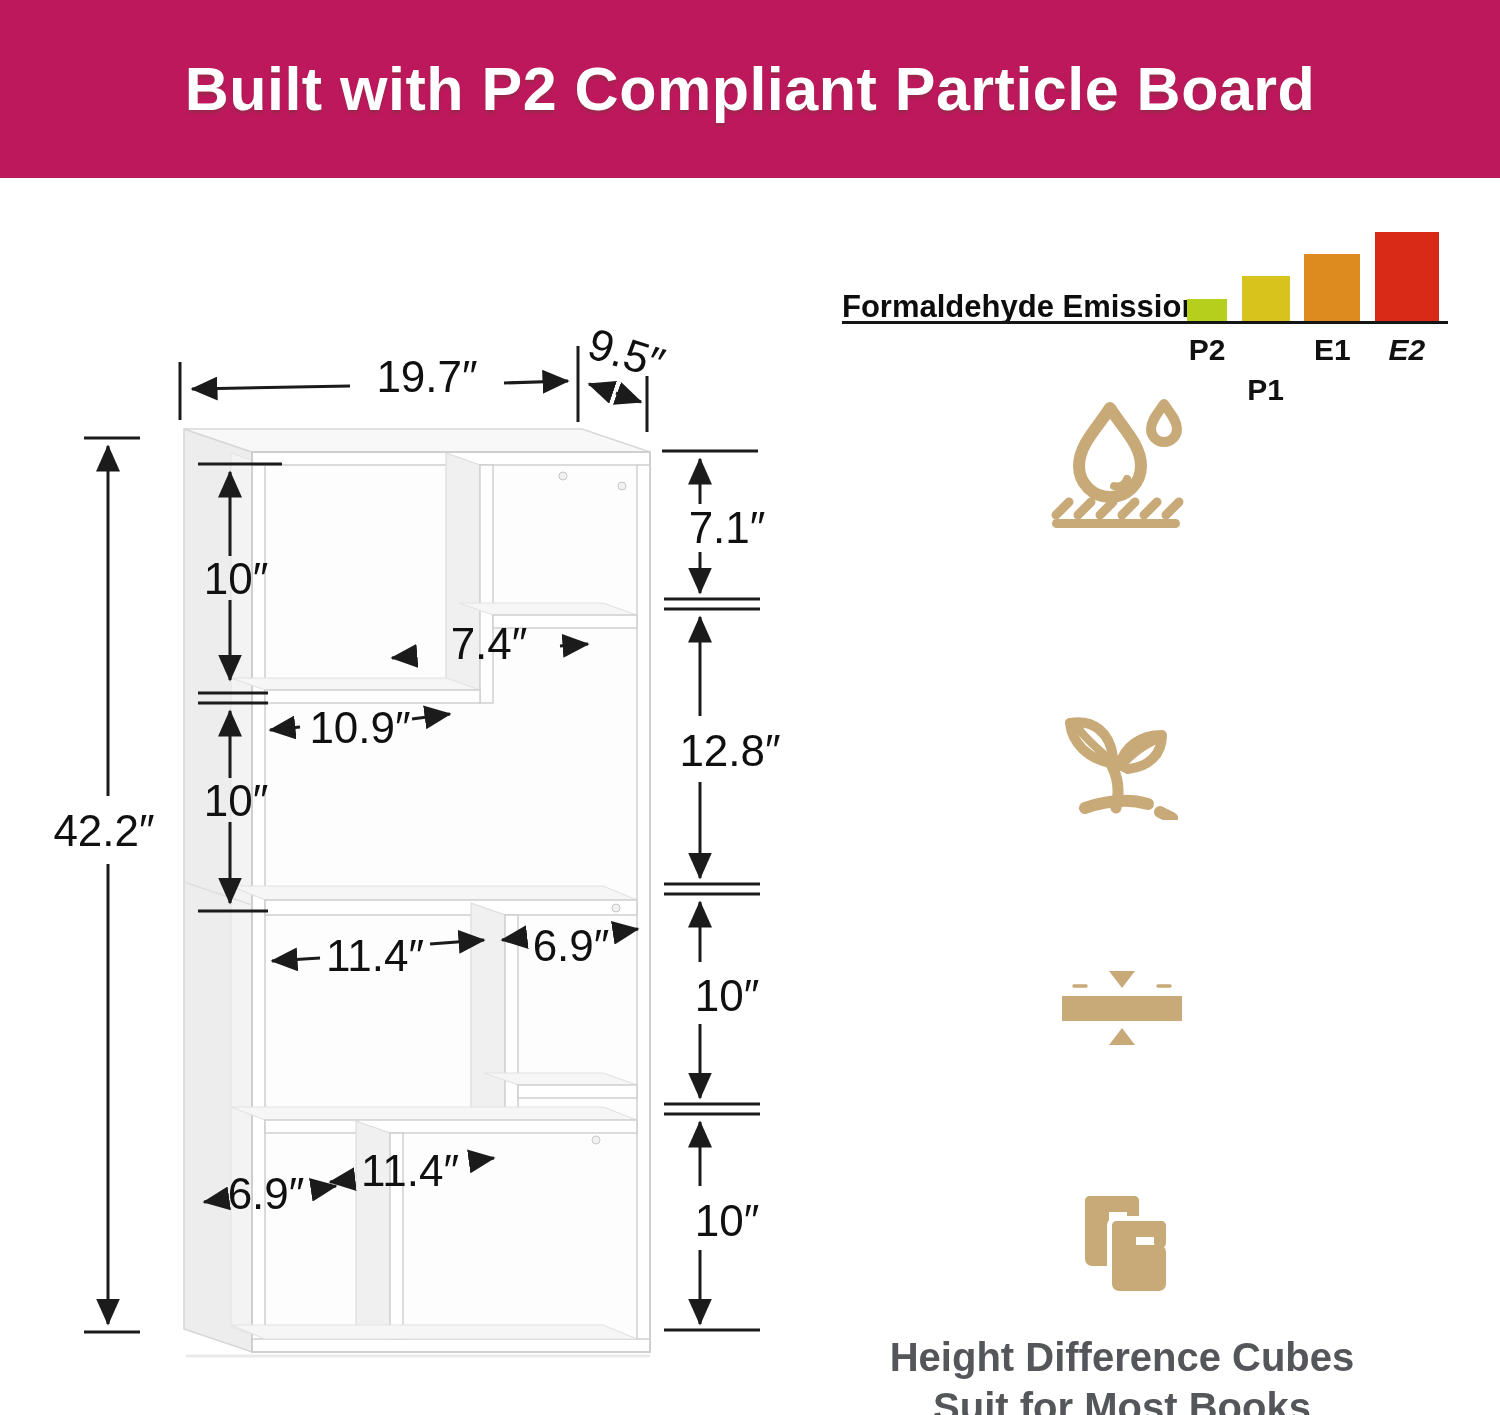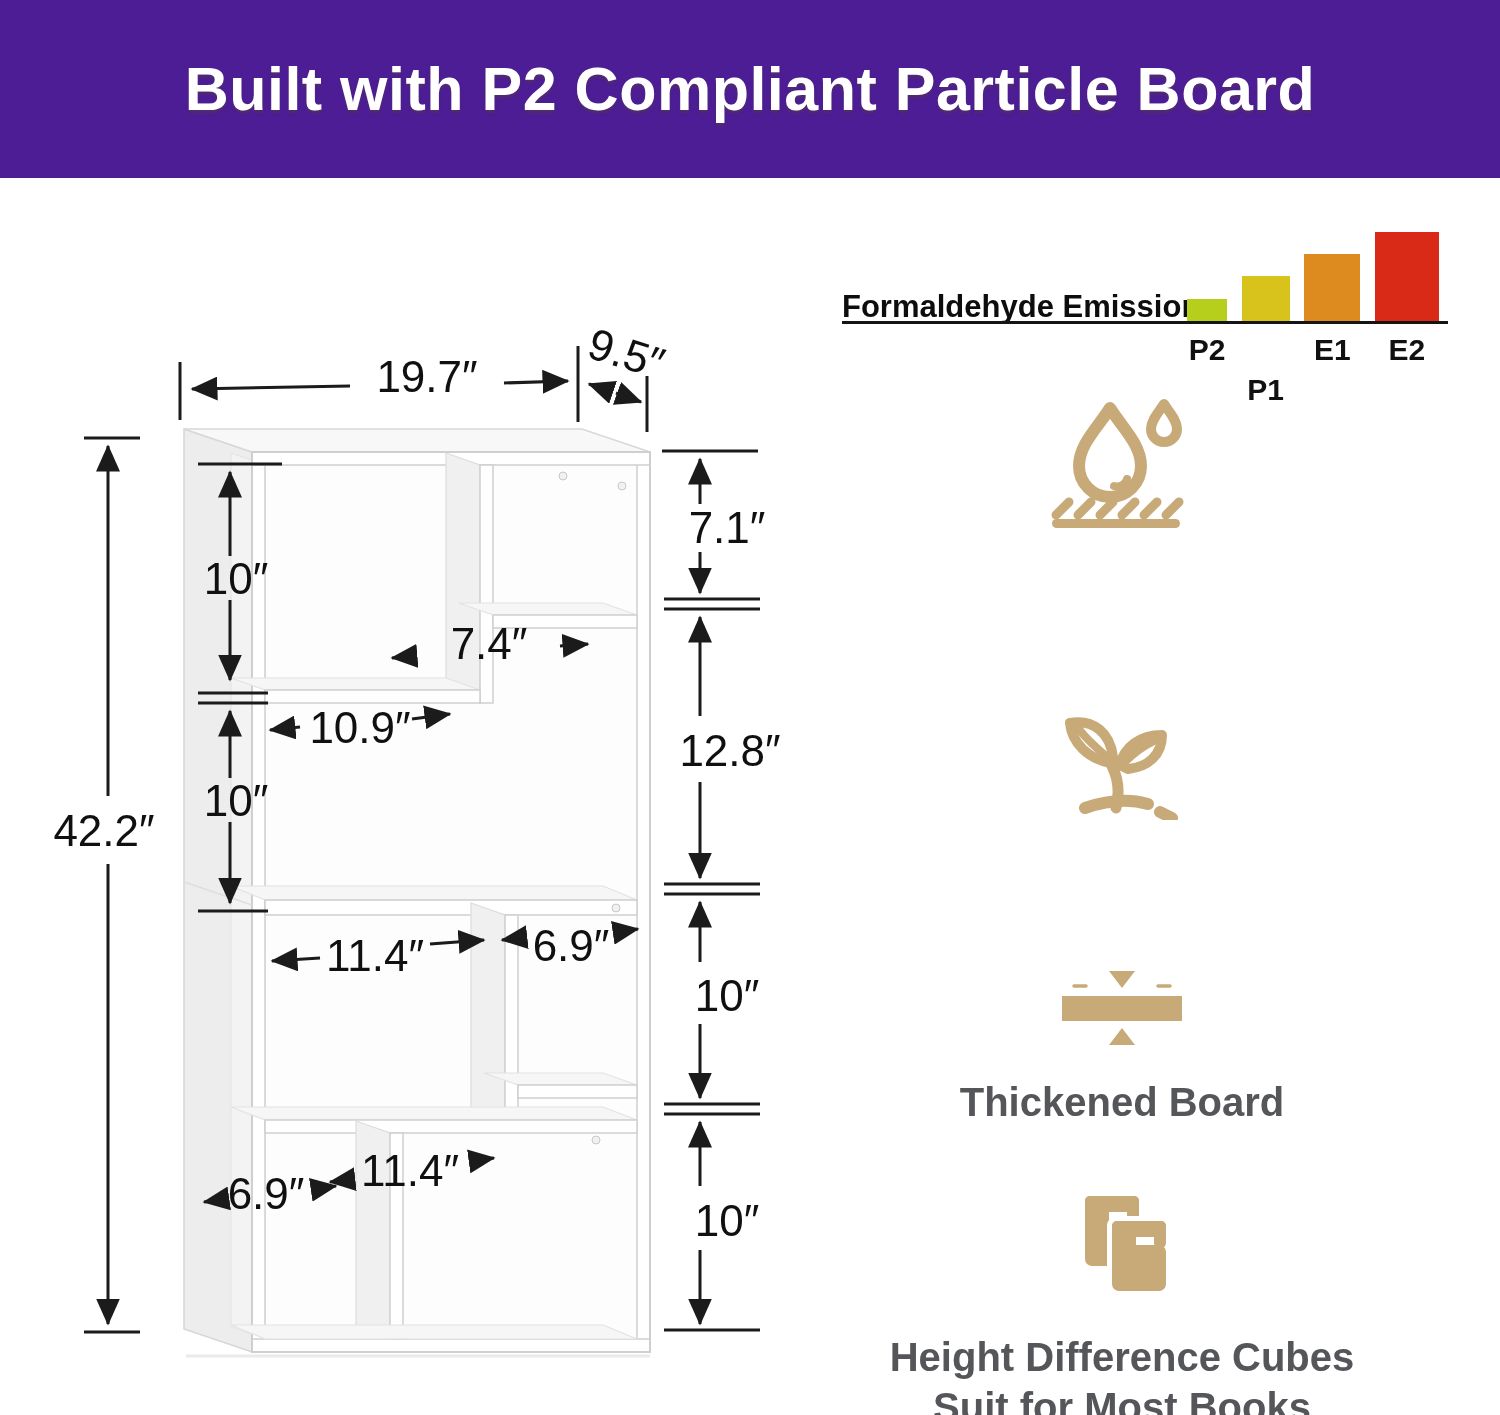--- a/index.html
+++ b/index.html
@@ -2,21 +2,21 @@
 <html><head>
 <meta charset="utf-8">
 <style>
   html,body{margin:0;padding:0;}
   body{
     width:1500px;height:1415px;position:relative;overflow:hidden;
     background:#ffffff;font-family:"Liberation Sans",sans-serif;
   }
   .banner{
     position:absolute;left:0;top:0;width:1500px;height:178px;
-    background:#4c1d95;display:flex;align-items:center;justify-content:center;
+    background:#be185d;display:flex;align-items:center;justify-content:center;
   }
   .banner h1{
     margin:0;color:#ffffff;font-size:61px;font-weight:bold;letter-spacing:0.5px;
     text-shadow:0 3px 3px rgba(90,70,40,.35);white-space:nowrap;
   }
   
   .chart-title{position:absolute;left:842px;top:289px;font-size:31px;font-weight:bold;color:#0d0d0d;white-space:nowrap;}
   .chart-baseline{position:absolute;left:842px;top:321px;width:606px;height:3px;background:#151515;}
   .chart-bars{position:absolute;left:1187px;top:232px;width:252px;height:89px;display:flex;align-items:flex-end;justify-content:space-between;}
   .chart-labels{position:absolute;left:1187px;top:333px;width:252px;display:flex;justify-content:space-between;}
@@ -50,21 +50,21 @@
   <div class="chart-bars" id="chart-bars">
       <div style="width: 40px; height: 22px; background: rgb(182, 206, 28);"></div>
       <div style="width: 48px; height: 45px; background: rgb(216, 195, 28);"></div>
       <div style="width: 56px; height: 67px; background: rgb(221, 138, 31);"></div>
       <div style="width: 64px; height: 89px; background: rgb(217, 42, 24);"></div>
     </div>
   <div class="chart-labels" id="chart-labels">
       <div style="width: 40px;">P2</div>
       <div style="width: 48px; margin-top: 40px;">P1</div>
       <div style="width: 56px;">E1</div>
-      <div style="width: 64px;">E2</div>
+      <div style="width: 64px; font-style: italic;">E2</div>
     </div>
 </section>
 
 <svg class="diagram" viewBox="0 0 1500 1415">
   <defs>
     <marker id="ah" markerWidth="10" markerHeight="8" refX="8.5" refY="4" orient="auto">
       <path d="M0,0 L9,4 L0,8 Z" fill="#1b1b1b"></path>
     </marker>
   </defs>
 
@@ -231,21 +231,20 @@
 </section>
 
 <section class="feature" style="top:963px">
   <svg width="140" height="90" viewBox="0 0 140 90">
     <rect class="icon-fill" x="10" y="33" width="120" height="25"></rect>
     <path class="icon-fill" d="M57,8 L83,8 L70,25 Z"></path>
     <path class="icon-fill" d="M57,82 L83,82 L70,65 Z"></path>
     <path class="icon-stroke" stroke-width="3.5" d="M22,23 L34,23"></path>
     <path class="icon-stroke" stroke-width="3.5" d="M106,23 L118,23"></path>
   </svg>
-  <div class="label" style="margin-top:24px">Thickened Board</div>
 </section>
 
 <section class="feature" style="top:1178px">
   <svg width="150" height="120" viewBox="0 0 150 120" style="transform:translateX(-25px)">
     <g transform="translate(63,18)">
       <rect class="icon-fill" x="0" y="0" width="54" height="16" rx="5"></rect>
       <rect class="icon-fill" x="42" y="0" width="12" height="27" rx="5"></rect>
       <rect class="icon-fill" x="0" y="0" width="24" height="44" rx="5"></rect>
       <rect class="icon-fill" x="0" y="24" width="54" height="46" rx="7"></rect>
     </g>

